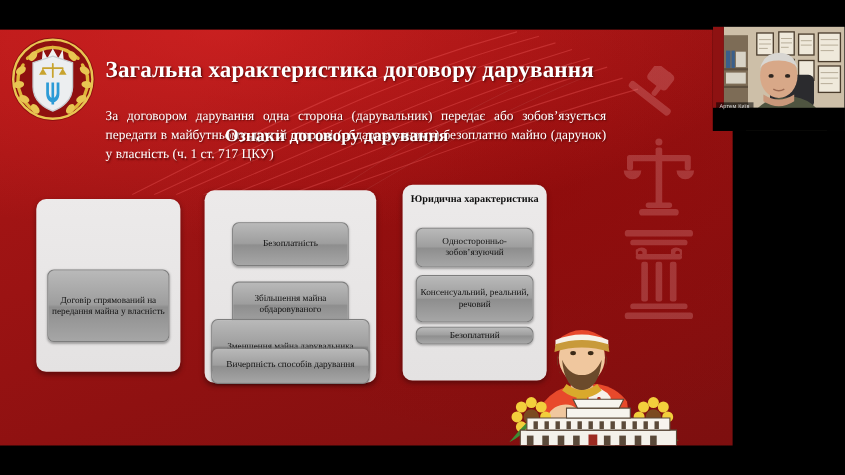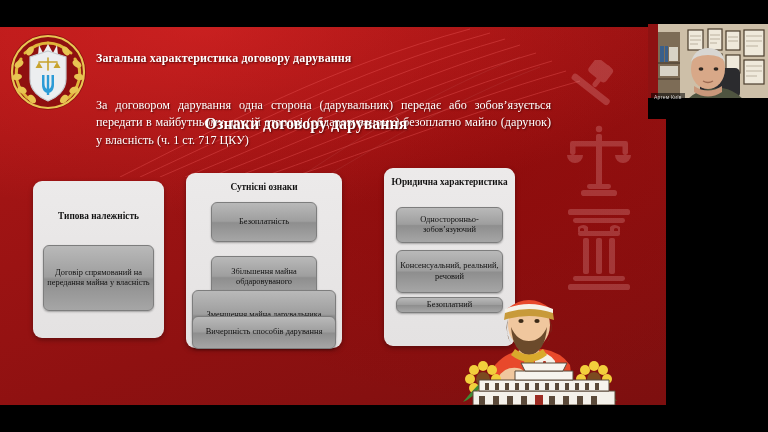--- a/index.html
+++ b/index.html
@@ -19,21 +19,21 @@
   }
   
   #swirl{ position:absolute; left:0; top:0; width:666px; height:150px;
     opacity:.30; pointer-events:none; }
 
   
   #emblem{ position:absolute; left:6px; top:4px; width:84px; height:82px; }
 
   
   .t-title{ position:absolute; left:96px; top:24px; width:460px;
-    color:#fff; font-weight:bold; font-size:12px; letter-spacing:.1px;
+    color:#fff; font-weight:bold; font-size:21px; letter-spacing:.1px;
     text-shadow:1px 1px 2px rgba(60,0,0,.8); white-space:nowrap; }
   .t-body{ position:absolute; left:96px; top:45px; width:455px;
     color:#fff; font-size:12.2px; line-height:1.42; text-align:justify;
     text-shadow:1px 1px 1.5px rgba(60,0,0,.7);margin-top:25px; }
   .t-sub{ position:absolute; left:96px; top:88px; width:420px;
     color:#fff; font-weight:bold; font-size:16px; text-align:center;
     text-shadow:1px 1px 2px rgba(60,0,0,.8); }
 
   
   .deco{ position:absolute; opacity:.22; }
@@ -58,21 +58,21 @@
   #panel1 .panel-head{ margin-top:30px; }
   #panel1 .chip{ position:absolute; left:10px; top:64px; width:111px; height:66px; }
 
   #panel2{ left:186px; top:146px; width:156px; height:175px; }
   #panel2 .panel-head{ margin-top:9px; }
   #panel2 .chip.c1{ position:absolute; left:25px; top:29px; width:106px; height:40px; }
   #panel2 .chip.c2{ position:absolute; left:25px; top:58px; width:106px; height:42px;margin-top:25px; }
   #panel2 .chip.c3{ position:absolute; left:6px;  top:105px; width:144px; height:50px;margin-top:12px; }
   #panel2 .chip.c4{ position:absolute; left:6px;  top:143px; width:144px; height:33px; }
 
-  #panel3{ left:366px; top:141px; width:131px; height:178px;margin-left:18px; }
+  #panel3{ left:366px; top:141px; width:131px; height:178px; }
   #panel3 .panel-head{ margin-top:9px; }
   #panel3 .chip.c1{ position:absolute; left:12px; top:39px; width:107px; height:36px; }
   #panel3 .chip.c2{ position:absolute; left:12px; top:82px; width:107px; height:43px; }
   #panel3 .chip.c3{ position:absolute; left:12px; top:129px; width:107px; height:16px; }
 
   
   #illus{ position:absolute; left:449px; top:252px; width:190px; height:126px; }
 
   
   #cam{ position:absolute; right:0; top:24px; width:120px; height:95px;
@@ -181,26 +181,24 @@
         <rect x="12" y="22" width="42" height="5" rx="2.2"></rect>
         <rect x="17" y="29" width="6" height="36" rx="2"></rect>
         <rect x="30" y="29" width="6" height="36" rx="2"></rect>
         <rect x="43" y="29" width="6" height="36" rx="2"></rect>
         <rect x="7" y="67" width="52" height="5" rx="2.4"></rect>
         <rect x="2" y="75" width="62" height="6" rx="2.6"></rect>
       </g>
     </svg>
 
     <div class="panel" id="panel1">
-      <div class="panel-head">Типова належність</div>
       <div class="chip">Договір  спрямований на передання майна у власність</div>
     </div>
 
     <div class="panel" id="panel2">
-      <div class="panel-head">Сутнісні ознаки</div>
       <div class="chip c1">Безоплатність</div>
       <div class="chip c2">Збільшення майна обдаровуваного</div>
       <div class="chip c3">Зменшення майна  дарувальника</div>
       <div class="chip c4">Вичерпність способів  дарування</div>
     </div>
 
     <div class="panel" id="panel3">
       <div class="panel-head">Юридична характеристика</div>
       <div class="chip c1">Односторонньо-зобов’язуючий</div>
       <div class="chip c2">Консенсуальний, реальний, речовий</div>

